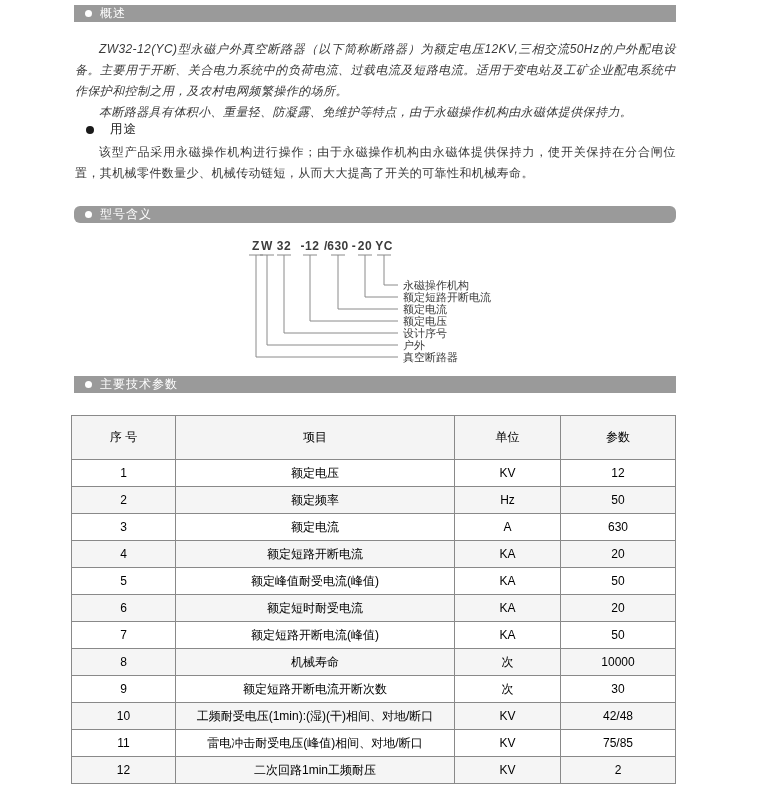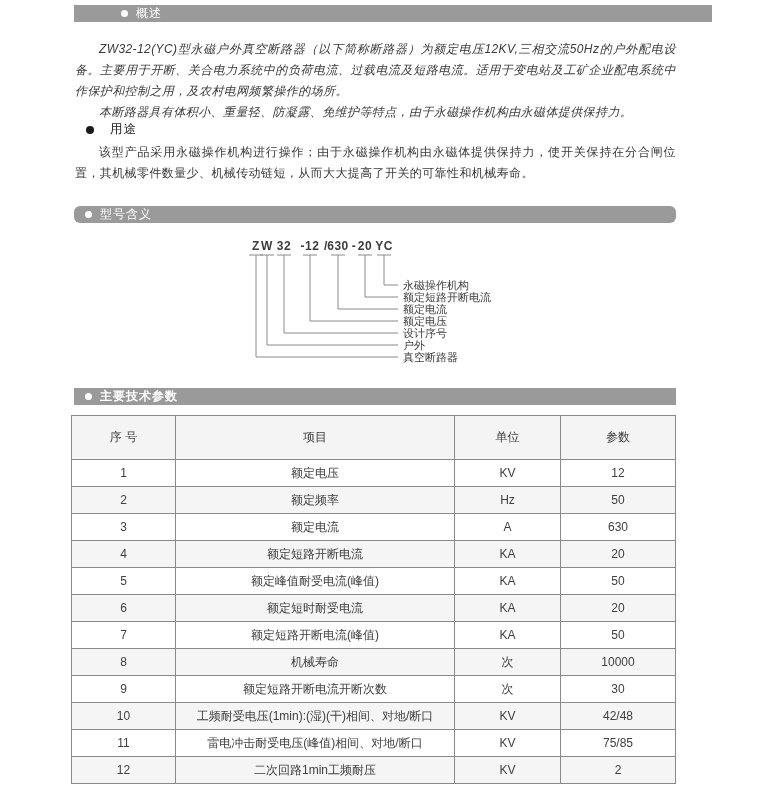--- a/index.html
+++ b/index.html
@@ -55,39 +55,39 @@
   }
   #model-diagram text.lbl{
     font-family:"Liberation Sans","DejaVu Sans",sans-serif;
     font-size:11px;fill:#3c3c3c;
   }
   #model-diagram line{stroke:var(--diagram-line,#8a8a8a);stroke-width:1;}
 
   .table-wrap{position:absolute;left:71px;top:415px;width:604px;}
   table{
     border-collapse:collapse;table-layout:fixed;width:604px;
-    font-size:12px;color:#404040;
+    font-size:12px;color:#000000;
   }
   th,td{
     border:1px solid var(--table-border,#898989);
     text-align:center;vertical-align:middle;
     padding:0 4px;overflow:hidden;white-space:nowrap;
     font-weight:normal;
   }
   thead tr{height:44px;background:var(--table-header-bg,#f4f4f4);}
   tbody tr{height:27px;background:#ffffff;}
   tbody tr:nth-child(even){background:var(--table-zebra-bg,#f5f5f5);}
   col.c1{width:104px;} col.c2{width:279px;} col.c3{width:106px;} col.c4{width:115px;}
 </style>
 </head>
 <body>
 
 <div id="page">
 
-  <div class="sec-bar" style="top:5px;padding-left:36px;">
+  <div class="sec-bar" style="top:5px;">
     <span class="dot"></span>
     <span>概述</span>
   </div>
 
   <div class="para-block" style="top:39px;font-style:italic;">
     <p>ZW32-12(YC)型永磁户外真空断路器（以下简称断路器）为额定电压12KV,三相交流50Hz的户外配电设备。主要用于开断、关合电力系统中的负荷电流、过载电流及短路电流。适用于变电站及工矿企业配电系统中作保护和控制之用，及农村电网频繁操作的场所。</p>
     <p>本断路器具有体积小、重量轻、防凝露、免维护等特点，由于永磁操作机构由永磁体提供保持力。</p>
   </div>
 
   <div class="sub-heading" style="top:121px;gap:8px;">
@@ -137,21 +137,21 @@
       <line x1="20" y1="17" x2="34" y2="17"></line>
       <line x1="27" y1="17" x2="27" y2="107"></line>
       <line x1="27" y1="107" x2="158" y2="107"></line>
       <text x="163" y="111" text-anchor="start" class="lbl">户外</text>
       <line x1="9" y1="17" x2="23" y2="17"></line>
       <line x1="16" y1="17" x2="16" y2="119"></line>
       <line x1="16" y1="119" x2="158" y2="119"></line>
       <text x="163" y="123" text-anchor="start" class="lbl">真空断路器</text>
     </svg>
 
-  <div class="sec-bar" style="top:388px;font-weight:bold;">
+  <div class="sec-bar" style="top:376px;">
     <span class="dot"></span>
     <span>主要技术参数</span>
   </div>
 
   <div class="table-wrap">
     <table>
       <colgroup>
           <col class="c1">
           <col class="c2">
           <col class="c3">

